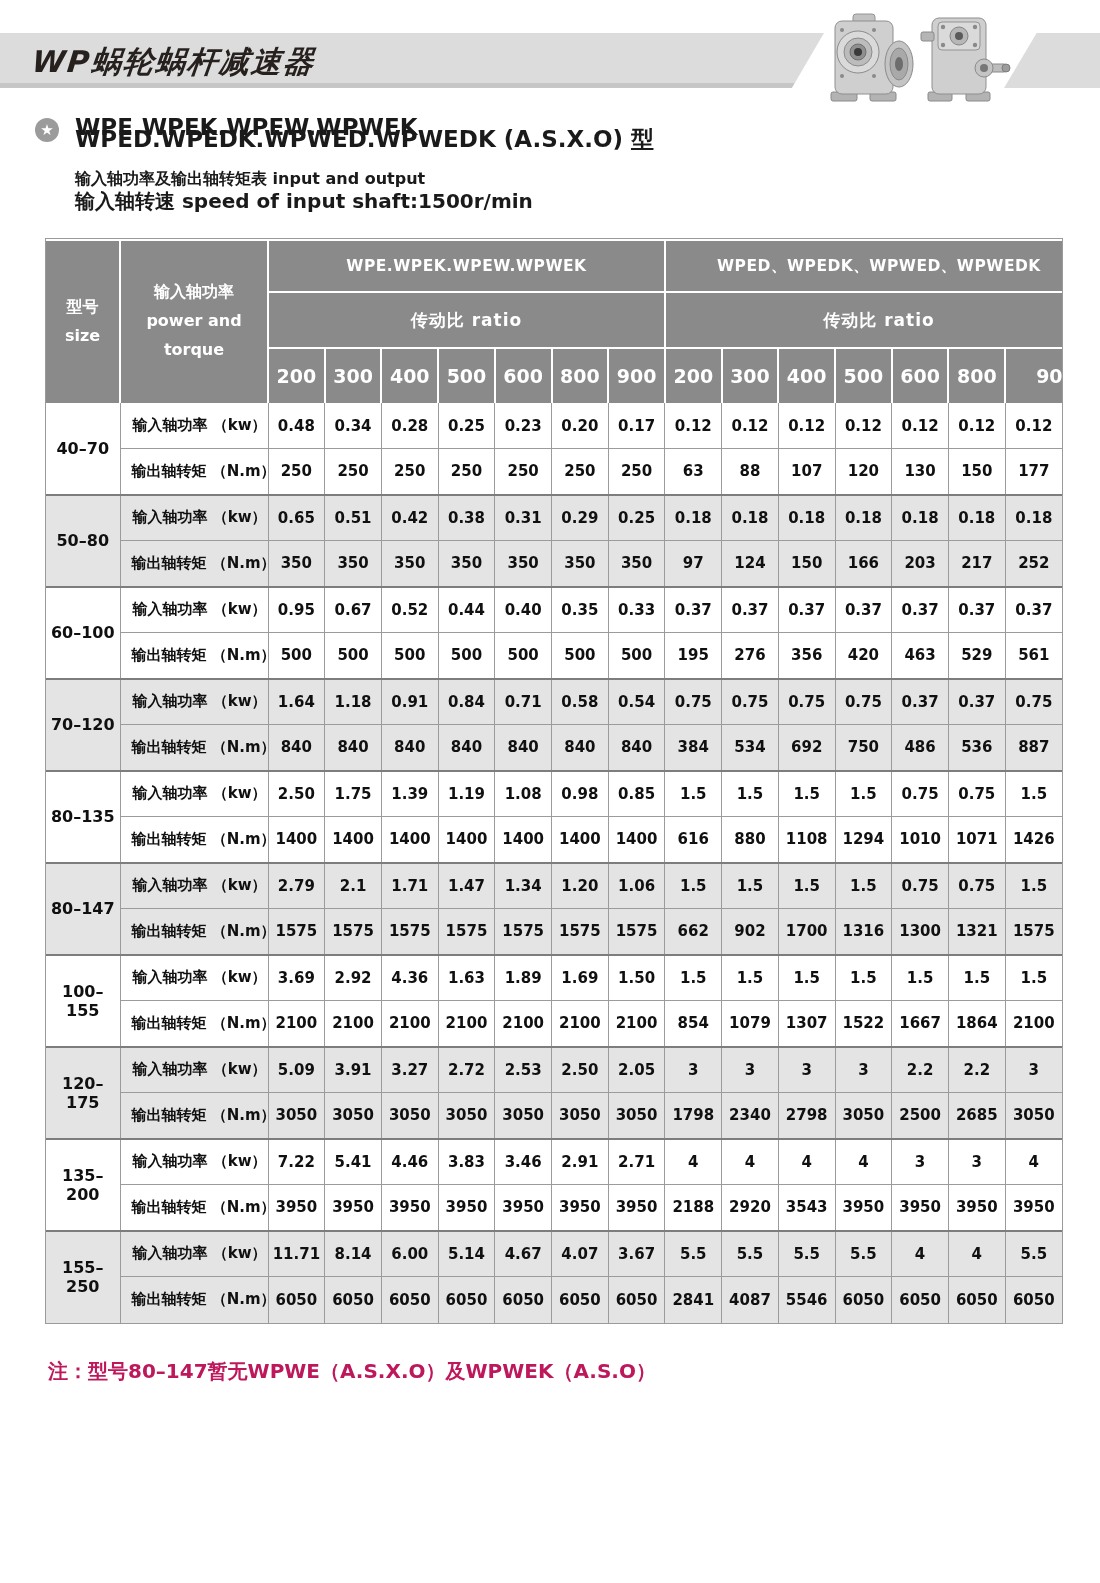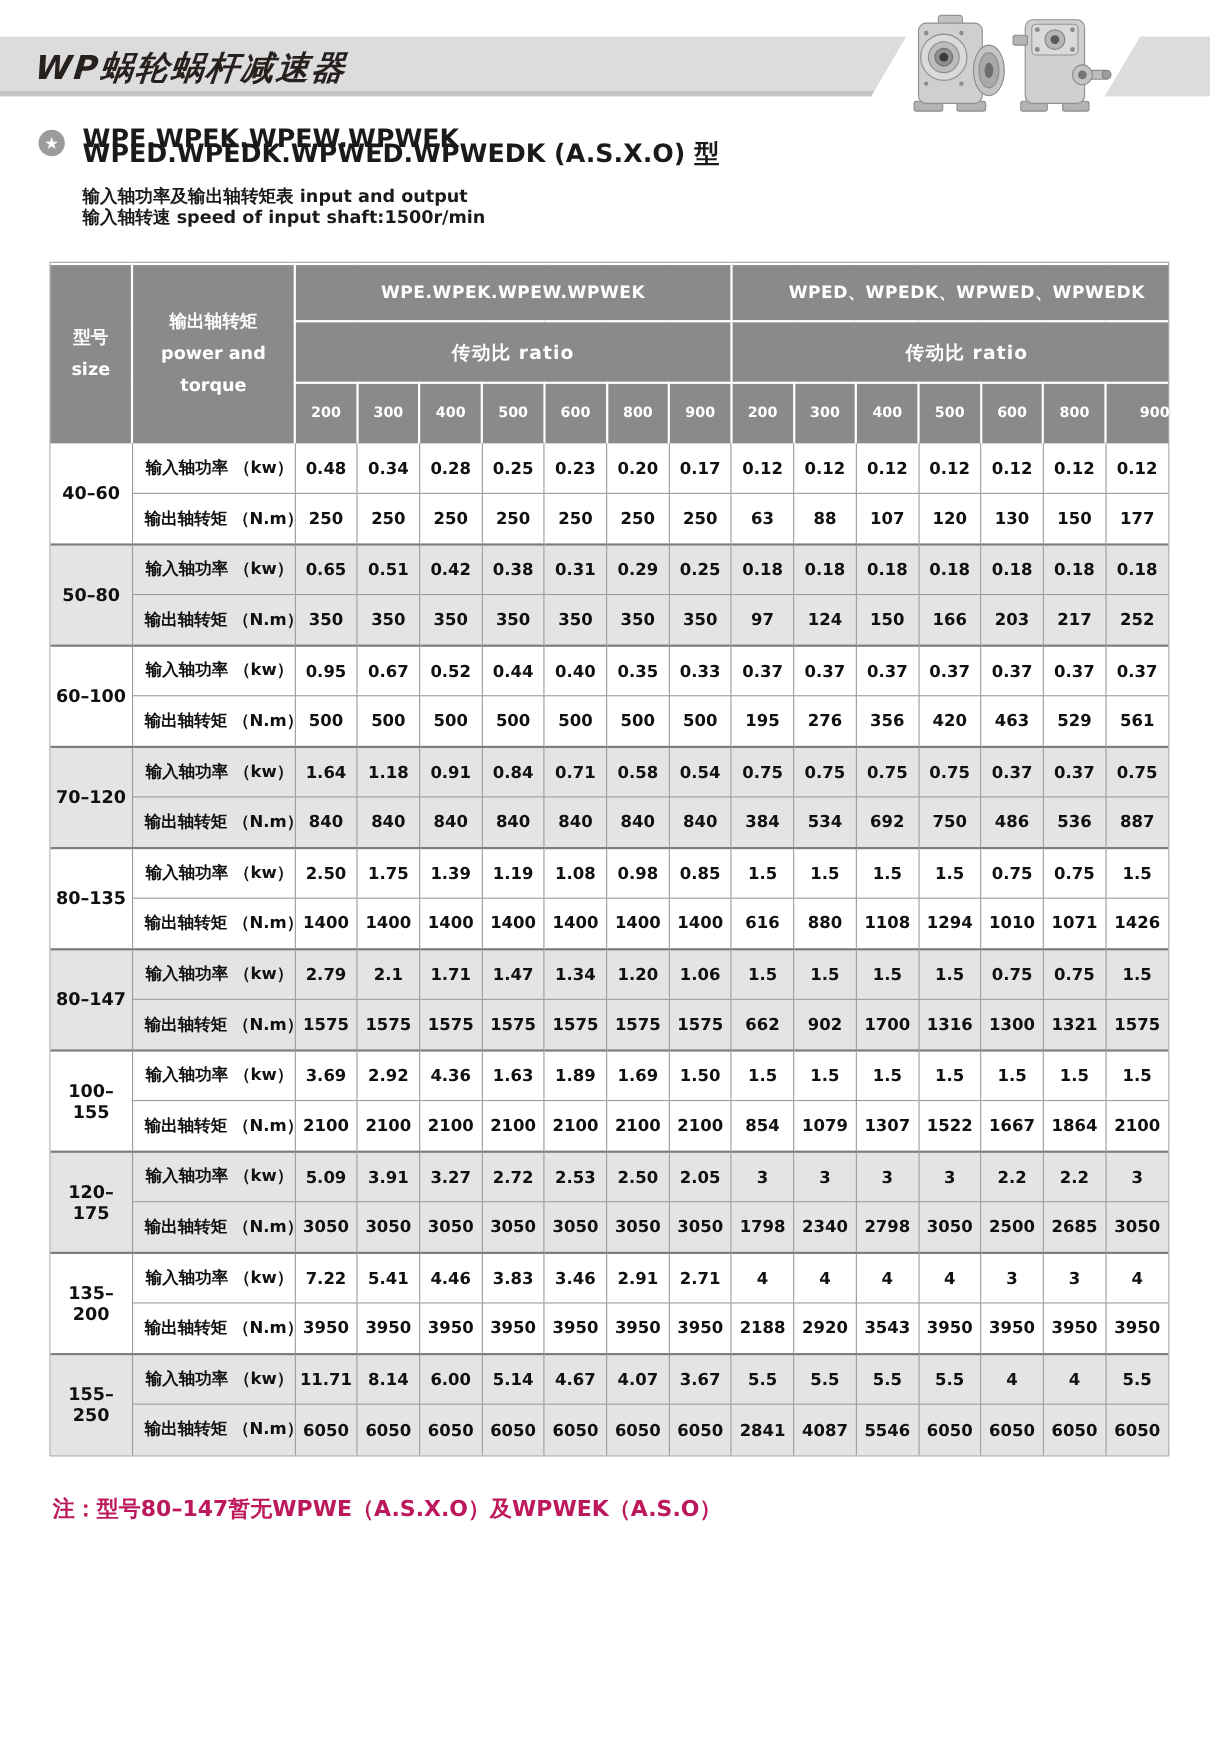--- a/index.html
+++ b/index.html
@@ -36,39 +36,39 @@
     display:flex; align-items:center; justify-content:center;
   }
   .star-badge span { color:#fff; font-size:15px; line-height:1; }
   .sec-title {
     position:absolute; left:75px; white-space:nowrap;
     font-weight:bold; color:#1a1a1a;
   }
   .t1 { top:114px; font-size:23px; }
   .t2 { top:124px; font-size:23px; }
   .t3 { top:169px; font-size:16px; }
-  .t4 { top:188px; font-size:16px; }
+  .t4 { top:188px; font-size:20px; }
 
   
   .table-wrap {
     position:absolute; left:45px; top:238px; width:1016px;
     border:1px solid #9a9a9a;
   }
   table { border-collapse:collapse; width:100%; table-layout:fixed; }
   th, td { padding:0; }
 
   th.h {
     background:#8a8a8a; color:#ffffff; font-weight:bold;
     border:2px solid #ffffff; text-align:center; vertical-align:middle;
   }
   th.corner { border-bottom:1px solid #8a8a8a; }
   th.corner div { line-height:1.8; font-size:16px; }
   th.group { height:50px; font-size:15.5px; letter-spacing:0.5px; }
   th.ratio-label { height:54px; font-size:17px; letter-spacing:1px; }
-  th.rcell { height:53px; font-size:13px; border-bottom:1px solid #8a8a8a; }
+  th.rcell { height:53px; font-size:19px; border-bottom:1px solid #8a8a8a; }
   th.h:first-child { border-left:none; }
   tr th.h:last-child { border-right:none;padding-left:30px; }
 
   tbody tr { height:46px; }
   tbody td {
     font-weight:bold; font-size:15px; color:#101010;
     vertical-align:middle; text-align:center;
     border-right:1px solid #9b9b9b;
   }
   tbody td:last-child { border-right:none; }
@@ -159,21 +159,21 @@
         <col>
         <col>
     </colgroup>
   <thead>
         <tr>
           <th class="h corner" rowspan="3">
             <div>型号</div>
             <div>size</div>
           </th>
           <th class="h corner" rowspan="3">
-            <div>输出轴转矩</div>
+            <div>输入轴功率</div>
             <div>power and torque</div>
           </th>
           <th class="h group" colspan="7">WPE.WPEK.WPEW.WPWEK</th>
           <th class="h group" colspan="7">WPED、WPEDK、WPWED、WPWEDK</th>
         </tr>
         <tr>
           <th class="h ratio-label" colspan="7">传动比  ratio</th>
           <th class="h ratio-label" colspan="7">传动比  ratio</th>
         </tr>
         <tr>
@@ -188,21 +188,21 @@
           <th class="h rcell">300</th>
           <th class="h rcell">400</th>
           <th class="h rcell">500</th>
           <th class="h rcell">600</th>
           <th class="h rcell">800</th>
           <th class="h rcell">900</th>
         </tr>
       </thead>
       <tbody>
         <tr class="g-even rA">
-          <td class="size-cell" rowspan="2">40–60</td>
+          <td class="size-cell" rowspan="2">40–70</td>
           <td class="label-cell">输入轴功率 （kw）</td>
           <td class="val">0.48</td>
           <td class="val">0.34</td>
           <td class="val">0.28</td>
           <td class="val">0.25</td>
           <td class="val">0.23</td>
           <td class="val">0.20</td>
           <td class="val">0.17</td>
           <td class="val">0.12</td>
           <td class="val">0.12</td>

